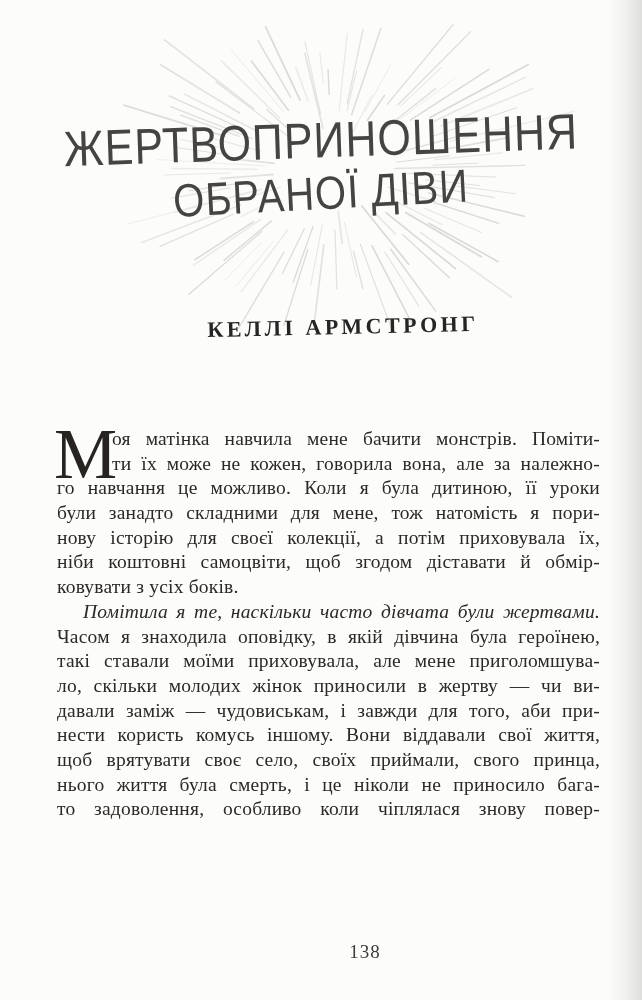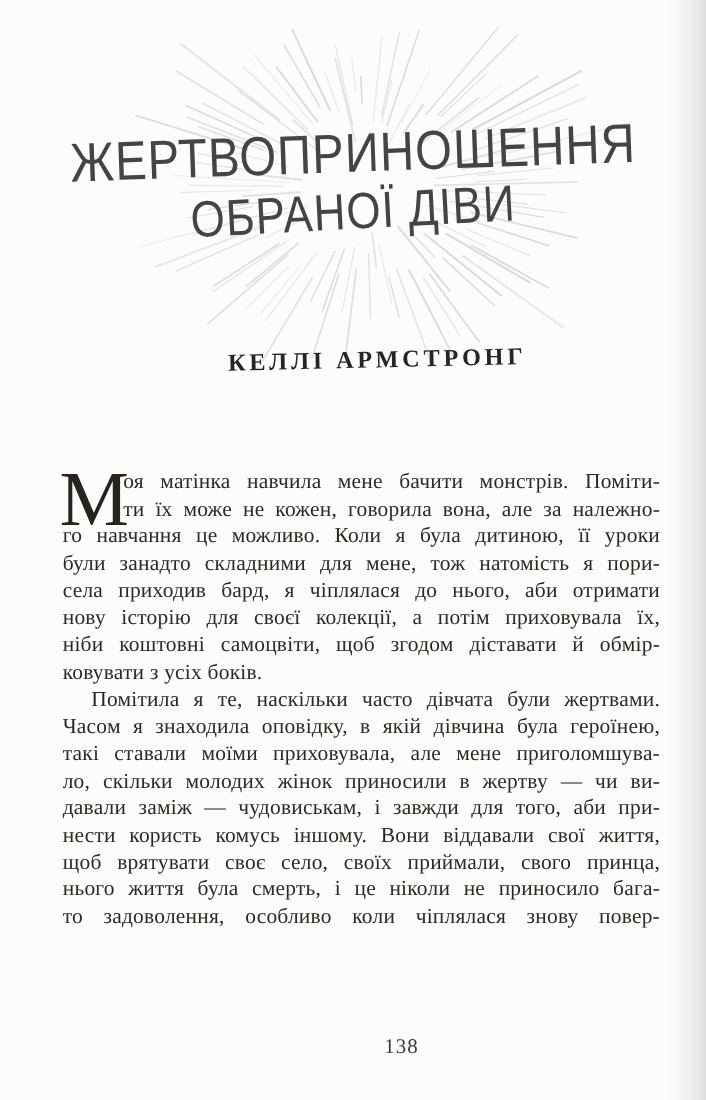--- a/index.html
+++ b/index.html
@@ -55,21 +55,21 @@
     line-height:24.7px;
     height:24.7px;
     letter-spacing:0.2px;
     white-space:nowrap;
     text-align:justify;
     text-align-last:justify;
     color:var(--text);
   }
   .pline.lastline{text-align-last:left;}
   .dc-indent .pline{padding-left:55px;}
-  .para2 .pline:first-child{padding-left:26px;}
+  .para2 .pline:first-child{padding-left:26px;font-style:italic;}
   .dropcap{
     position:absolute;left:-3px;top:0px;
     font-family:"Liberation Serif", serif;
     font-size:71px;line-height:55px;
     color:#262320;
   }
   
   .page-number{
     position:absolute;top:941px;left:0;width:642px;text-align:center;
     font-size:19px;letter-spacing:1px;color:#3a3a3a;
@@ -199,21 +199,20 @@
     <div class="dc-indent">
 
     <div class="pline">оя матінка навчила мене бачити монстрів. Поміти-</div>
         <div class="pline">ти їх може не кожен, говорила вона, але за належно-</div>
       </div>
 
     <div>
 
     <div class="pline">го навчання це можливо. Коли я була дитиною, її уроки</div>
         <div class="pline">були занадто складними для мене, тож натомість я пори-</div>
-        <div class="pline">села приходив бард, я чіплялася до нього, аби отримати</div>
         <div class="pline">нову історію для своєї колекції, а потім приховувала їх,</div>
         <div class="pline">ніби коштовні самоцвіти, щоб згодом діставати й обмір-</div>
         <div class="pline lastline">ковувати з усіх боків.</div>
       </div>
 
     <div class="para2">
 
     <div class="pline">Помітила я те, наскільки часто дівчата були жертвами.</div>
         <div class="pline">Часом я знаходила оповідку, в якій дівчина була героїнею,</div>
         <div class="pline">такі ставали моїми приховувала, але мене приголомшува-</div>

